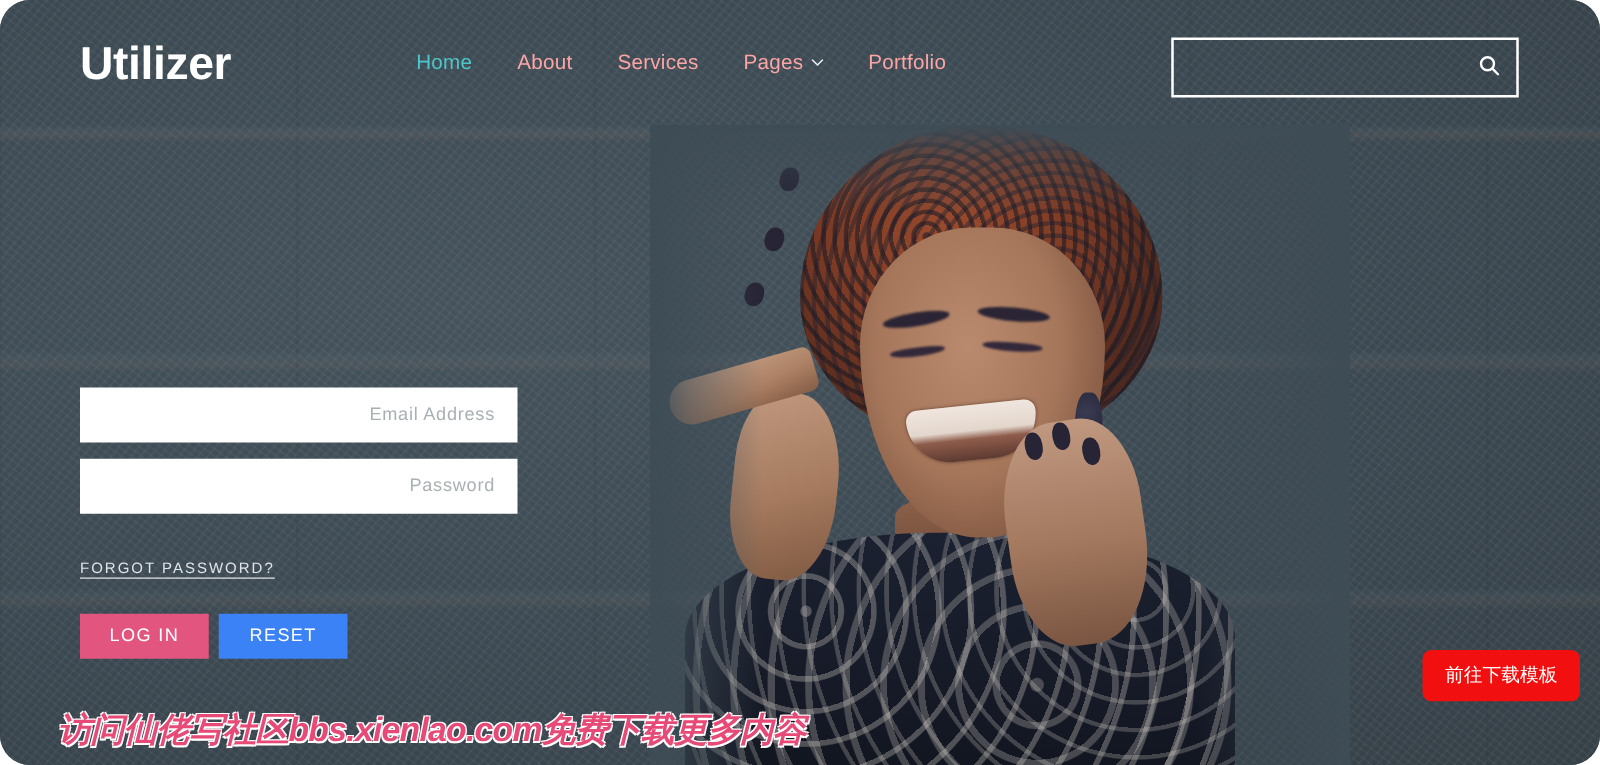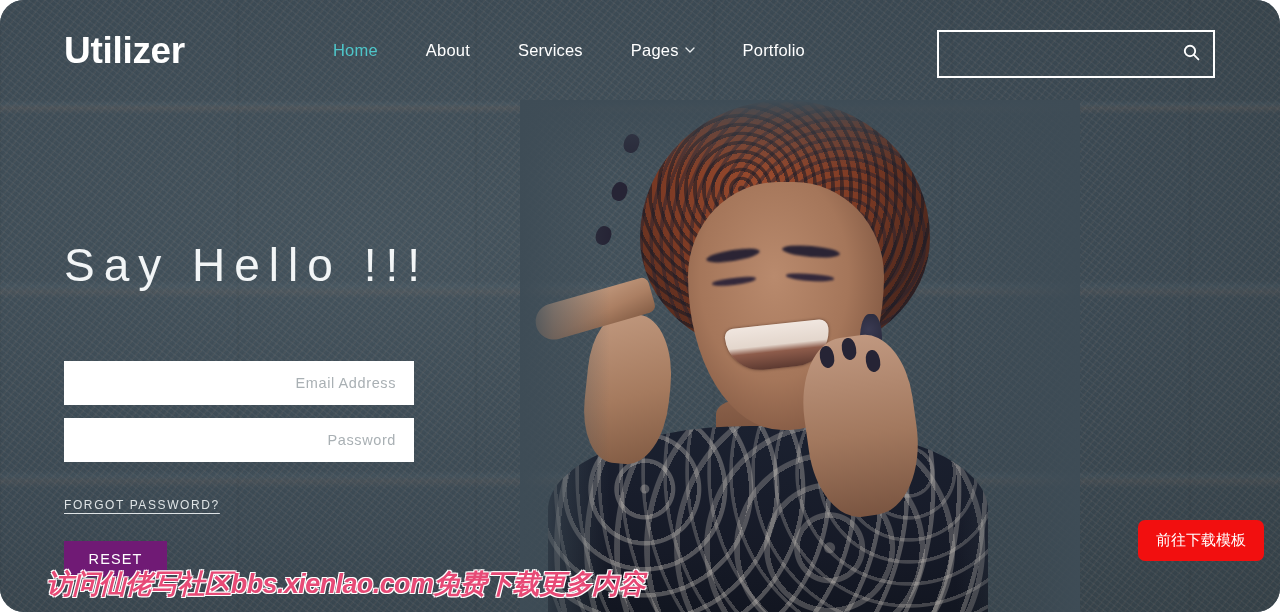--- a/index.html
+++ b/index.html
@@ -211,24 +211,24 @@
     color: #ffffff;
     font-size: 37px;
     font-weight: bold;
     letter-spacing: -0.3px;
     line-height: 1;
   }
   .nav {
     display: flex;
     align-items: flex-end;
     margin-left: 148px;
-    gap: 48px;
+    gap: 36px;
   }
   .nav-item {
-    color: #ffffff;
+    color: #fca5a5;
     font-size: 16.5px;
     letter-spacing: 0.2px;
     display: flex;
     align-items: center;
     gap: 6px;
     cursor: pointer;
     white-space: nowrap;
   }
   .nav-item.active { color: #4ec6c9; }
   .chev { display: inline-block; width: 10px; height: 10px; }
@@ -308,21 +308,21 @@
     min-width: 103px;
     border: none;
     color: #ffffff;
     font-size: 14.5px;
     letter-spacing: 1.1px;
     font-family: "Liberation Sans", sans-serif;
     cursor: pointer;
     padding: 0 16px;
   }
   .btn-login { background: #e2557f; }
-  .btn-reset { background: #701a75; }
+  .btn-reset { background: #3b82f6; }
 
   
   .watermark {
     position: absolute;
     left: 46px; top: 566px;
     z-index: 40;
     font-size: 27px;
     font-weight: bold;
     font-style: italic;
     color: #e74a76;
@@ -416,29 +416,29 @@
       <span>
         <svg width="17" height="17" viewBox="0 0 17 17">
           <circle cx="7" cy="7" r="5.2" fill="none" stroke="#ffffff" stroke-width="1.9"></circle>
           <line x1="10.9" y1="10.9" x2="15.4" y2="15.4" stroke="#ffffff" stroke-width="1.9" stroke-linecap="round"></line>
         </svg>
       </span>
     </button>
   </div>
 
   <section class="hero">
-    <h1 class="hero-title">Say Hello !!!</h1>
 
     <input class="field field-email" type="text" placeholder="Email Address" style="">
 
     <input class="field field-pass" type="password" placeholder="Password" style="">
 
     <a class="forgot" href="#">FORGOT PASSWORD?</a>
 
     <div class="btn-row">
+      <button class="btn btn-login">LOG IN</button>
       <button class="btn btn-reset">RESET</button>
     </div>
   </section>
 
   <div class="watermark">访问仙佬写社区bbs.xienlao.com免费下载更多内容</div>
 
   <button class="dl-btn">前往下载模板</button>
 
 </div>
 

